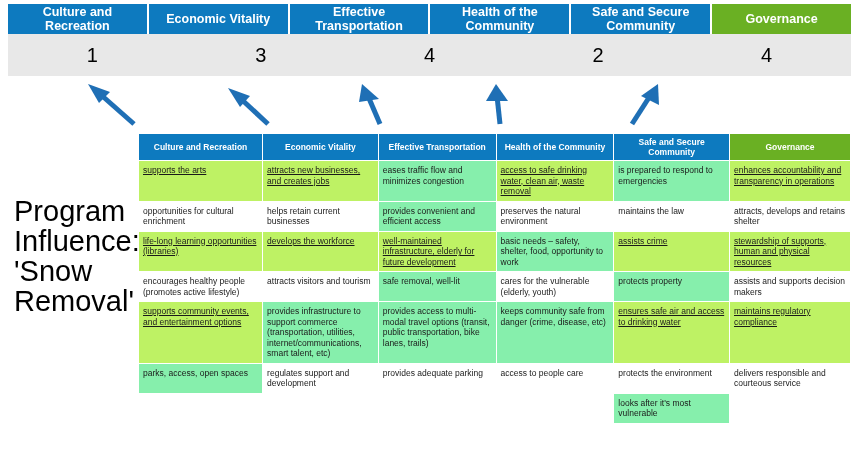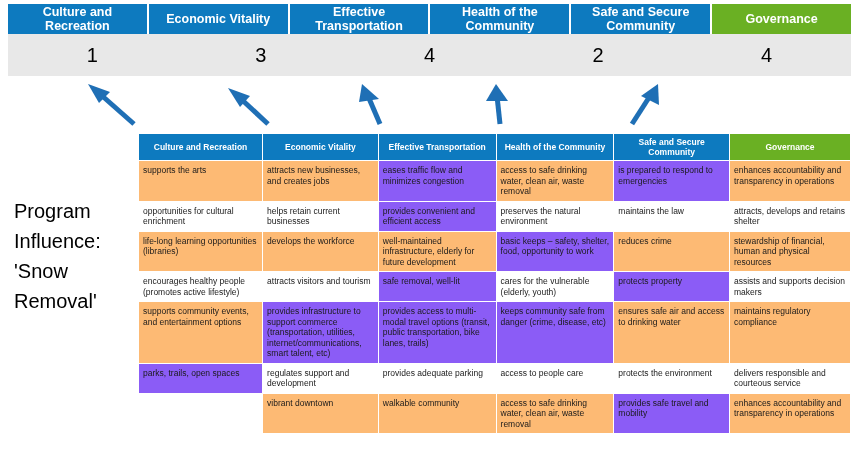--- a/index.html
+++ b/index.html
@@ -70,21 +70,21 @@
     width: 859px;
     height: 56px;
   }
 
   
   #left-caption {
     position: absolute;
     left: 14px;
     top: 196px;
     width: 124px;
-    font-size: 20px;
+    font-size: 29px;
     line-height: 30px;
     color: #000000;
     text-align: left;
   }
 
   
   #matrix {
     position: absolute;
     left: 138px;
     top: 133px;
@@ -107,22 +107,22 @@
   #matrix th.green { background: #6ab023; }
   #matrix td {
     font-size: 8.5px;
     line-height: 10.5px;
     color: #1a1a1a;
     vertical-align: top;
     padding: 4px 4px;
     border: 1px solid #ffffff;
     box-sizing: border-box;
   }
-  #matrix td.grey { background: #fdba74; }
-  #matrix td.hl { background: #8b5cf6; }
+  #matrix td.grey { background: #bef264; text-decoration: underline; }
+  #matrix td.hl { background: #86efac; }
   #matrix td.empty { background: #ffffff; }
   #matrix col.c1 { width: 118px; }
   #matrix col.c2 { width: 110px; }
   #matrix col.c3 { width: 112px; }
   #matrix col.c4 { width: 112px; }
   #matrix col.c5 { width: 110px; }
   #matrix col.c6 { width: 115px; }
 </style>
 </head>
 <body>
@@ -201,50 +201,50 @@
         <td class="">helps retain current businesses</td>
         <td class="hl">provides convenient and efficient access</td>
         <td class="">preserves the natural environment</td>
         <td class="">maintains the law</td>
         <td class="">attracts, develops and retains shelter</td>
       </tr>
       <tr>
         <td class="grey">life-long learning opportunities (libraries)</td>
         <td class="grey">develops the workforce</td>
         <td class="grey">well-maintained infrastructure, elderly for future development</td>
-        <td class="hl">basic keeps – safety, shelter, food, opportunity to work</td>
-        <td class="grey">reduces crime</td>
-        <td class="grey">stewardship of financial, human and physical resources</td>
+        <td class="hl">basic needs – safety, shelter, food, opportunity to work</td>
+        <td class="grey">assists crime</td>
+        <td class="grey">stewardship of supports, human and physical resources</td>
       </tr>
       <tr>
         <td class="">encourages healthy people (promotes active lifestyle)</td>
         <td class="">attracts visitors and tourism</td>
         <td class="hl">safe removal, well-lit</td>
         <td class="">cares for the vulnerable (elderly, youth)</td>
         <td class="hl">protects property</td>
         <td class="">assists and supports decision makers</td>
       </tr>
       <tr>
         <td class="grey">supports community events, and entertainment options</td>
         <td class="hl">provides infrastructure to support commerce (transportation, utilities, internet/communications, smart talent, etc)</td>
         <td class="hl">provides access to multi-modal travel options (transit, public transportation, bike lanes, trails)</td>
         <td class="hl">keeps community safe from danger (crime, disease, etc)</td>
         <td class="grey">ensures safe air and access to drinking water</td>
         <td class="grey">maintains regulatory compliance</td>
       </tr>
       <tr>
-        <td class="hl">parks, trails, open spaces</td>
+        <td class="hl">parks, access, open spaces</td>
         <td class="">regulates support and development</td>
         <td class="">provides adequate parking</td>
         <td class="">access to people care</td>
         <td class="">protects the environment</td>
         <td class="">delivers responsible and courteous service</td>
       </tr>
       <tr>
         <td class="empty"></td>
-        <td class="grey">vibrant downtown</td>
-        <td class="grey">walkable community</td>
-        <td class="grey">access to safe drinking water, clean air, waste removal</td>
-        <td class="hl">provides safe travel and mobility</td>
-        <td class="grey">enhances accountability and transparency in operations</td>
+        <td class="empty"></td>
+        <td class="empty"></td>
+        <td class="empty"></td>
+        <td class="hl">looks after it's most vulnerable</td>
+        <td class="empty"></td>
       </tr>
     </tbody>
 </table>
 
 </body></html>

